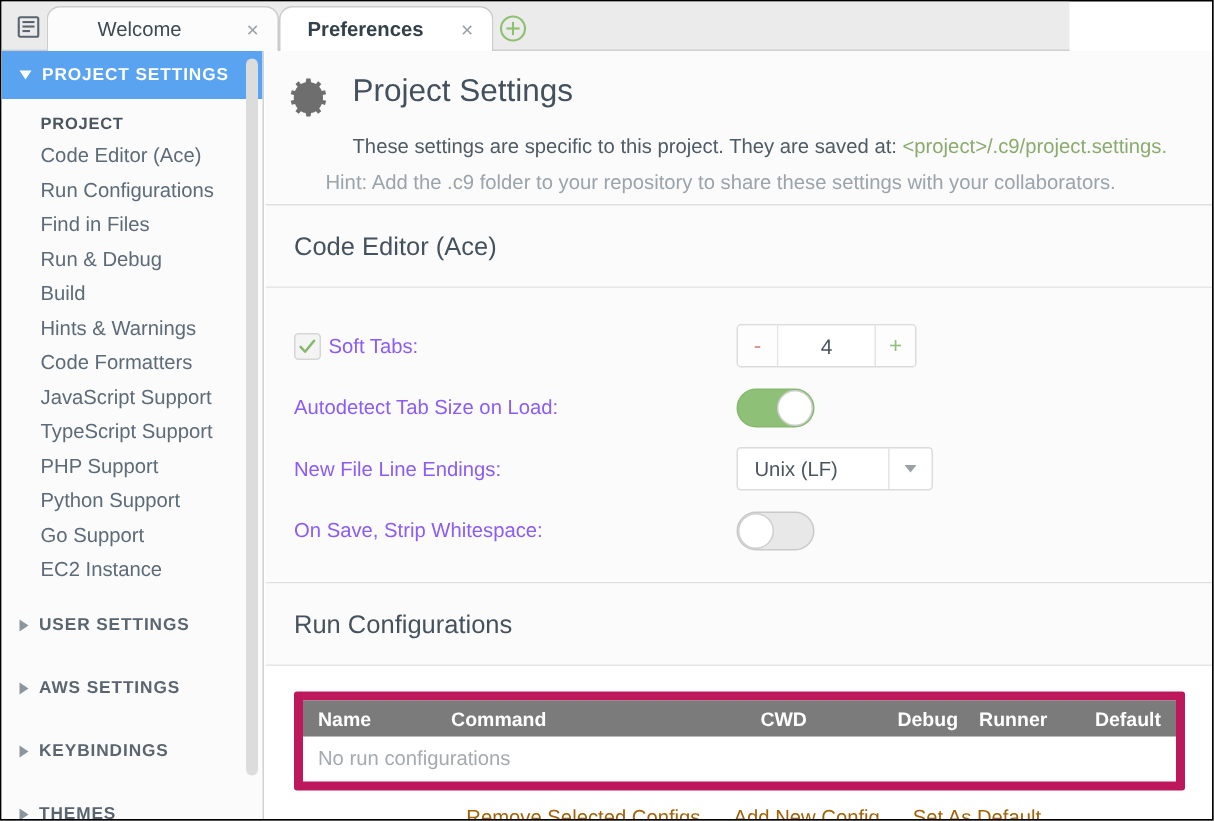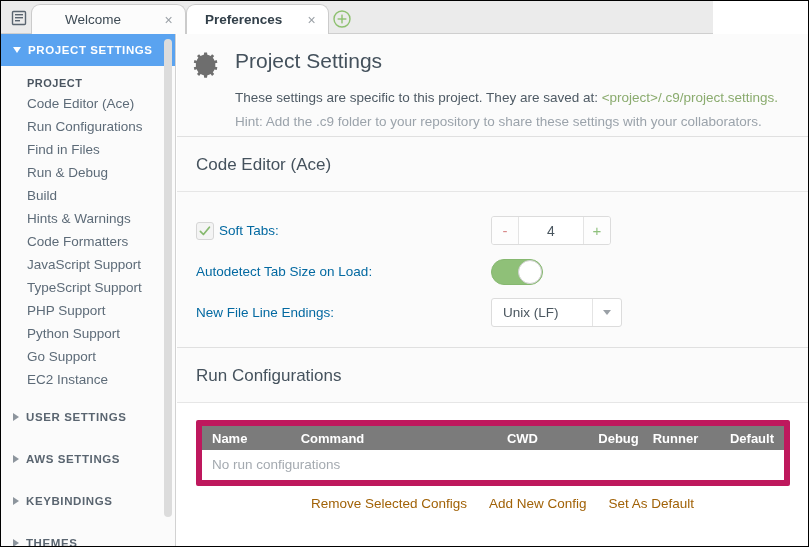--- a/index.html
+++ b/index.html
@@ -183,21 +183,21 @@
   }
   .hdr-line1 {
     position: absolute;
     left: 58px; top: 56px;
     font-size: 13.5px;
     color: #4e5a64;
   }
   .hdr-line1 .path { color: #8aab6e; }
   .hdr-line2 {
     position: absolute;
-    left: 58px; top: 80px;
+    left: 40px; top: 80px;
     font-size: 13.5px;
     color: #9ba3ab;
   }
 
   .section-title {
     height: 55px;
     line-height: 55px;
     padding-left: 19px;
     font-size: 17px;
     color: #45525d;
@@ -214,21 +214,21 @@
   .row {
     position: relative;
     height: 41px;
     display: flex;
     align-items: center;
   }
   .row-label {
     position: absolute;
     left: 19px;
     font-size: 13.5px;
-    color: #0369a1;
+    color: #8b5cf6;
   }
   .row-label.indented { left: 42px; }
   .row-control {
     position: absolute;
     left: 314px;
   }
 
   
   .checkbox {
     position: absolute;
@@ -509,20 +509,28 @@
         <div class="row-control">
           <div class="select">
             <div class="sel-val">Unix (LF)</div>
             <div class="sel-arrow">
                 <span class="caret"></span>
               </div>
           </div>
         </div>
       </div>
 
+      <div class="row">
+        <div class="row-label">On Save, Strip Whitespace:</div>
+        <div class="row-control">
+          <div class="toggle off">
+            <div class="knob"></div>
+          </div>
+        </div>
+      </div>
 
     </div>
 
     <div class="section-title">Run Configurations</div>
     <div>
       <div class="table-wrap">
         <div class="thead">
           <div class="th th-name">Name</div>
           <div class="th th-command">Command</div>
           <div class="th th-cwd">CWD</div>

